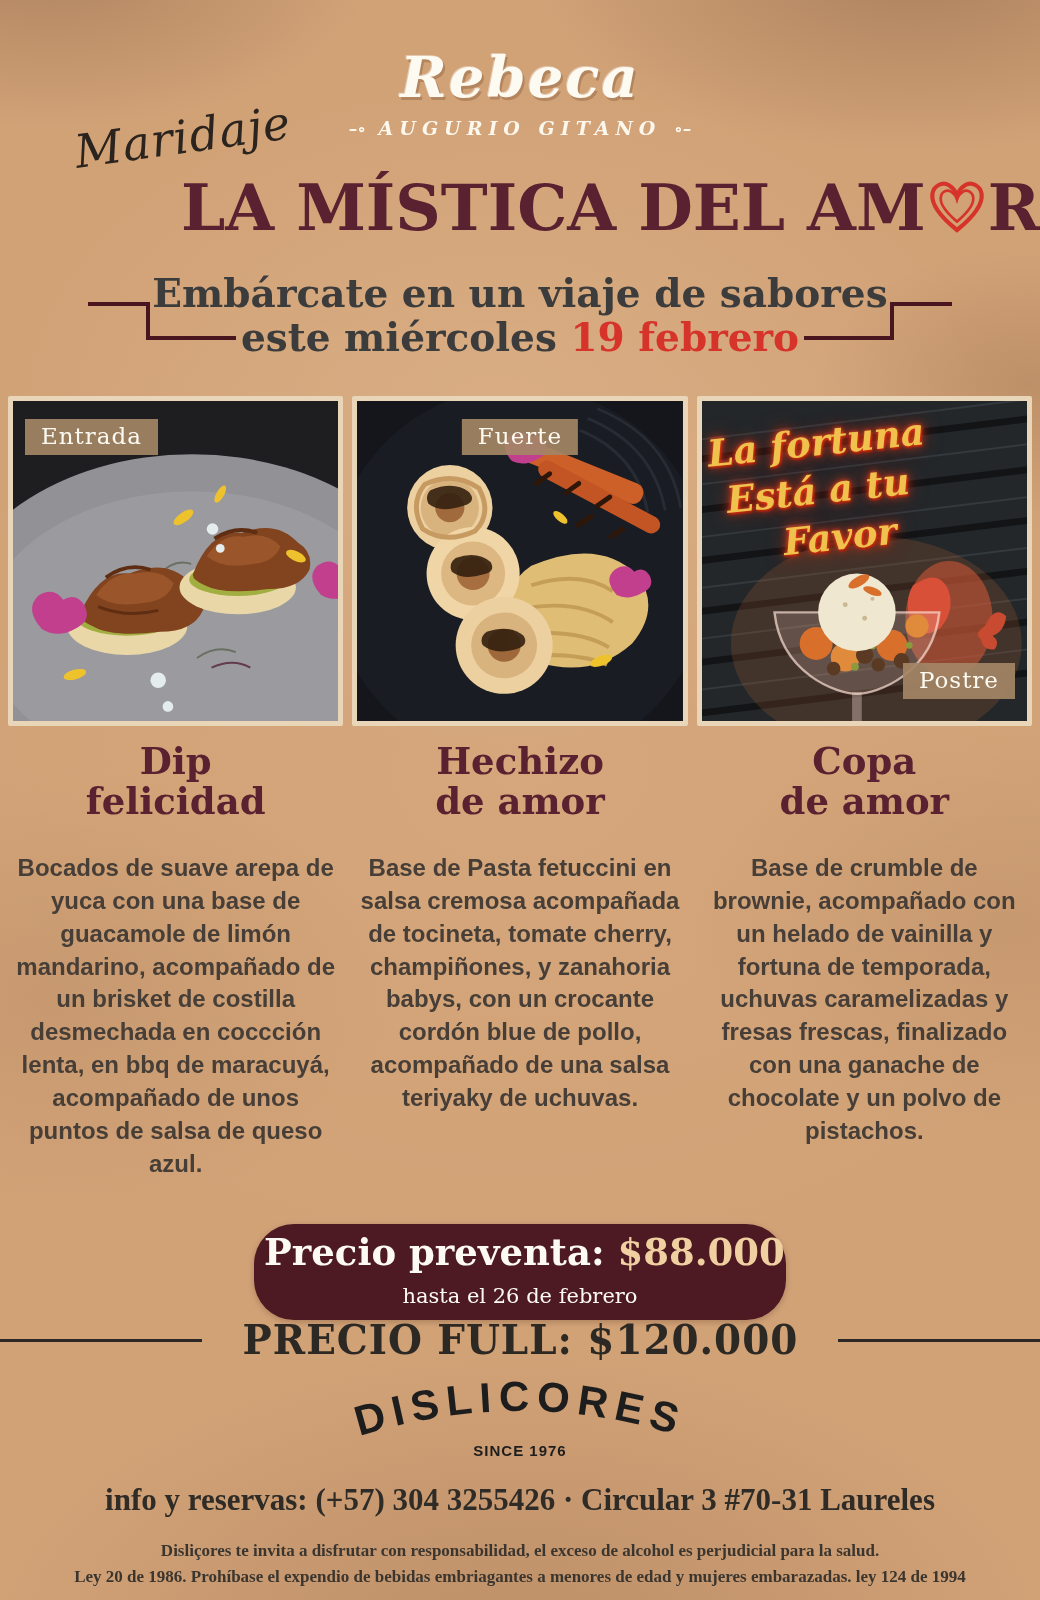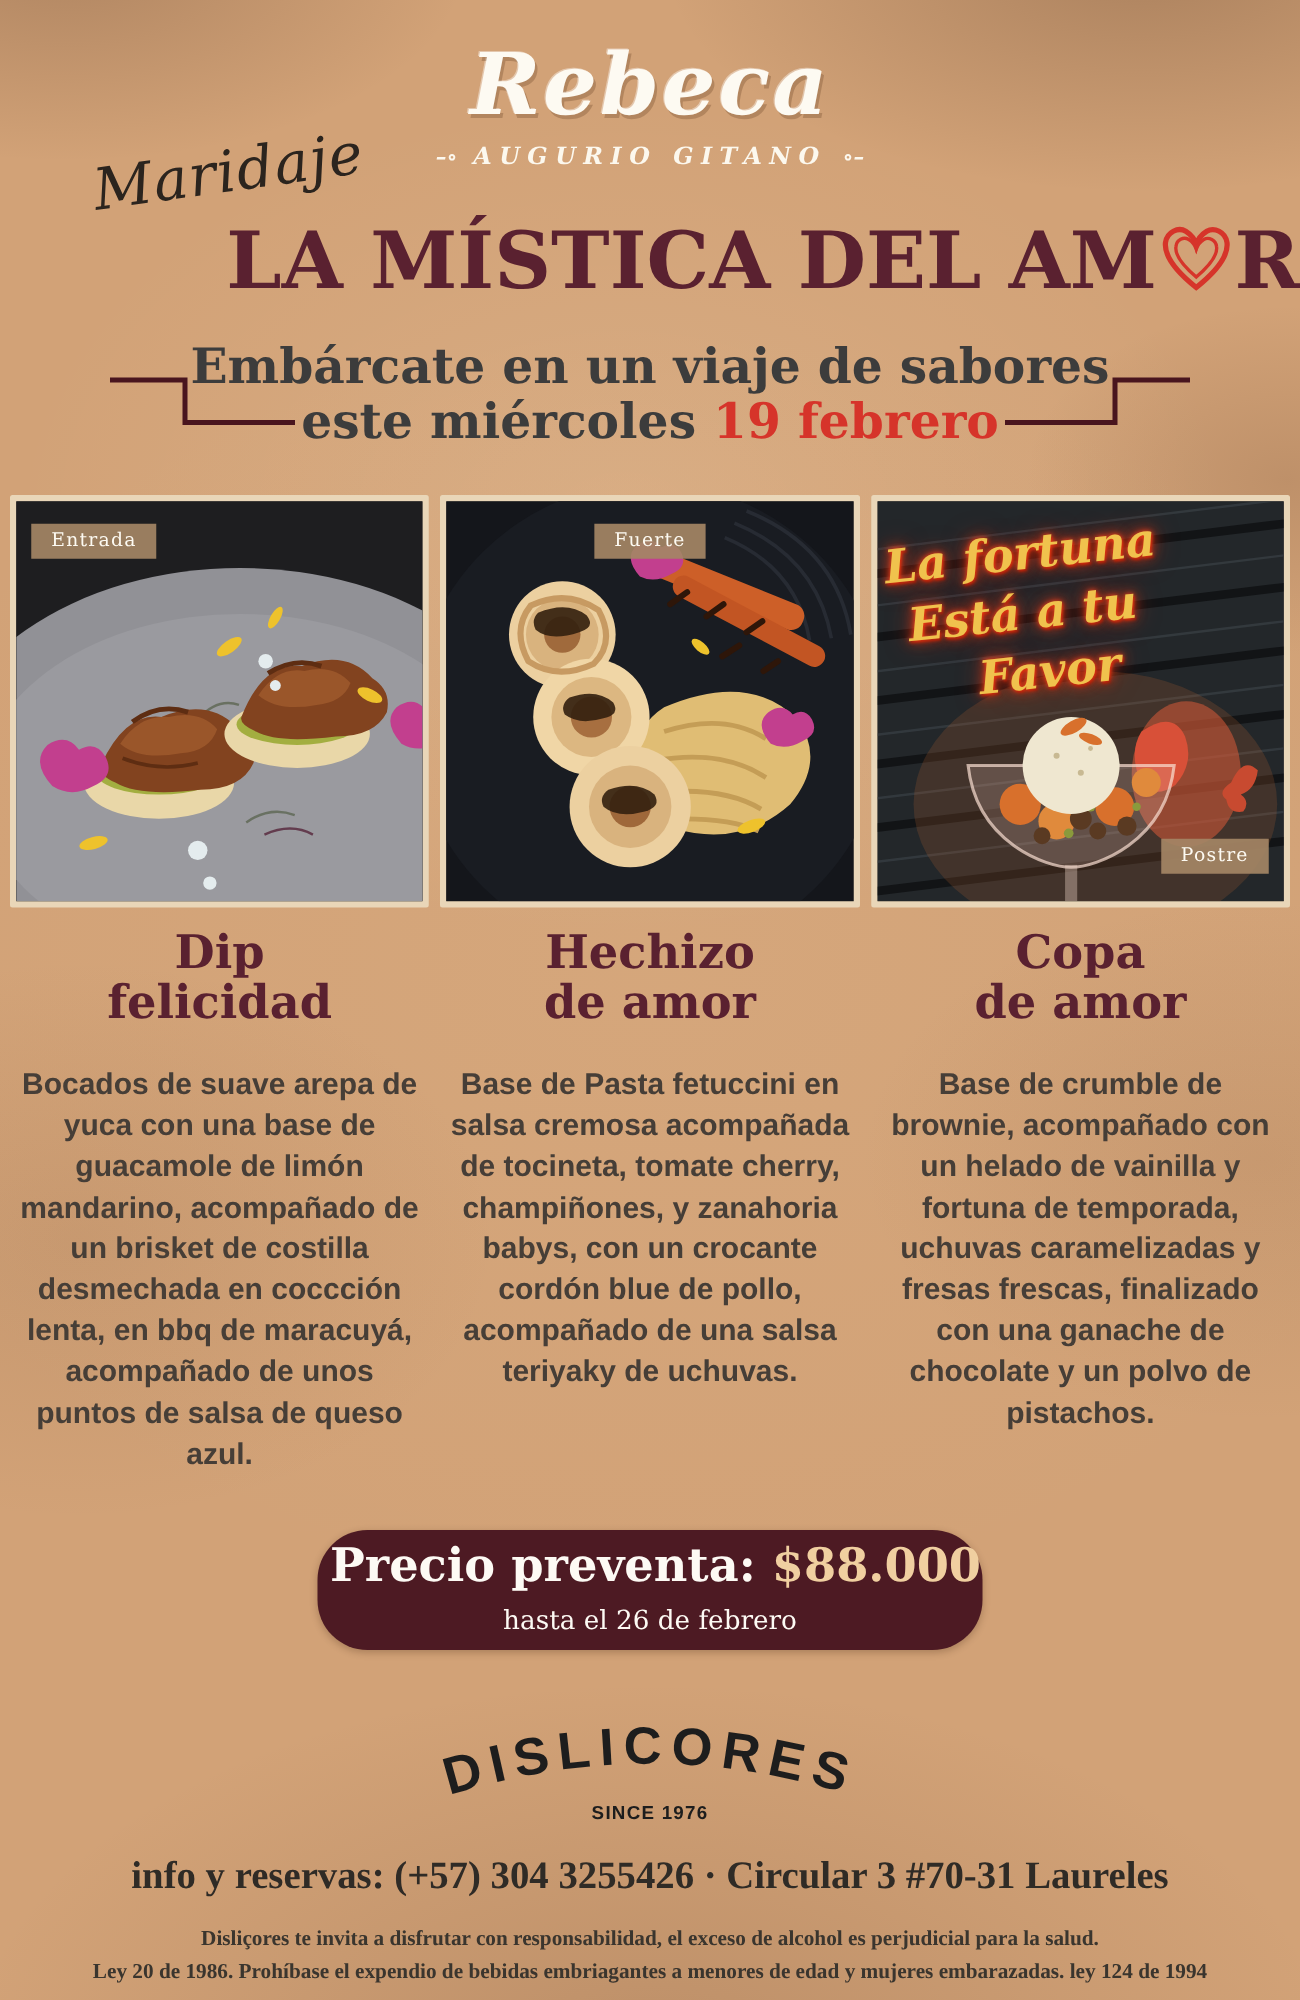--- a/index.html
+++ b/index.html
@@ -17,23 +17,24 @@
       radial-gradient(ellipse 460px 300px at 97% 58%, rgba(118,80,52,.12), transparent 70%),
       radial-gradient(ellipse 760px 420px at 50% 103%, rgba(104,68,44,.20), transparent 72%),
       radial-gradient(ellipse 900px 700px at 50% 48%, rgba(240,205,160,.10), transparent 75%),
       #d2a277;
   }
 
   
   .logo { position:absolute; top:34px; left:0; width:100%; text-align:center; }
   .logo-name {
     font-family:"DejaVu Serif", serif; font-weight:bold; font-style:italic;
-    font-size:68px; line-height:1; color:#fdfaf2;
+    font-size:56px; line-height:1; color:#fdfaf2;
     text-shadow:2px 3px 0 rgba(120,80,50,.35), -1px -1px 0 rgba(255,255,255,.4);
     letter-spacing:2px;
+    margin-top:15px;
   }
   .logo-tagline-row { margin-top:12px; color:#fcf8ee; font-family:"DejaVu Serif", serif;
     font-weight:bold; font-size:19px; letter-spacing:6px;font-style:italic; }
   .logo-tagline-row .orn { letter-spacing:0; font-size:17px; }
 
   .maridaje {
     position:absolute; left:74px; top:110px;
     font-family:"DejaVu Serif", serif; font-style:italic; font-size:46px;
     color:#2b241e; transform:rotate(-8deg); letter-spacing:1px;
   }
@@ -57,21 +58,21 @@
 
   
   .photos { position:absolute; top:396px; left:8px; width:1024px; display:flex; gap:9px; }
   .photo {
     position:relative; flex:1; height:330px; overflow:hidden;
     border:5px solid #e9d6b8; background:#222; border-radius:2px;
   }
   .photo svg { display:block; width:100%; height:100%; }
   .badge {
     position:absolute; background:rgba(164,133,101,.92); color:#fdfaf2;
-    font-family:"DejaVu Serif", serif; font-size:15px; padding:4px 16px 6px;
+    font-family:"DejaVu Serif", serif; font-size:23px; padding:4px 16px 6px;
     letter-spacing:1px;
   }
   .badge.entrada { top:18px; left:12px; }
   .badge.fuerte  { top:18px; left:50%; transform:translateX(-50%); }
   .badge.postre  { bottom:22px; right:12px; }
 
   .neon-block { position:absolute; top:16px; left:10px; width:240px; transform:rotate(-6deg); }
   .neon {
     font-family:"DejaVu Serif", serif; font-style:italic; font-weight:bold;
     font-size:37px; line-height:1.3; color:#f0c24d;
@@ -366,20 +367,25 @@
       <h2><span>Copa</span><br><span>de amor</span></h2>
       <p>Base de crumble de brownie, acompañado con un helado de vainilla y fortuna de temporada, uchuvas caramelizadas y fresas frescas, finalizado con una ganache de chocolate y un polvo de pistachos.</p>
     </div>
   </div>
 
   <div class="pill">
     <div class="line1"><span>Precio preventa: </span><span class="price">$88.000</span></div>
     <div class="line2">hasta el 26 de febrero</div>
   </div>
 
+  <div class="full-price">
+    <div class="rule"></div>
+    <div class="txt">PRECIO FULL: $120.000</div>
+    <div class="rule"></div>
+  </div>
 
   <div class="sponsor">
     <svg width="470" height="92" viewBox="0 0 470 92">
       <defs>
           <path id="arc" d="M 35,84 Q 235,6 435,84" fill="none"></path>
         </defs>
       <text font-family="Liberation Sans, sans-serif" font-weight="bold" font-size="42" letter-spacing="7" fill="#1d1d1d">
         <textPath href="#arc" startOffset="50%" text-anchor="middle">DISLICORES</textPath>
       </text>
     </svg>

